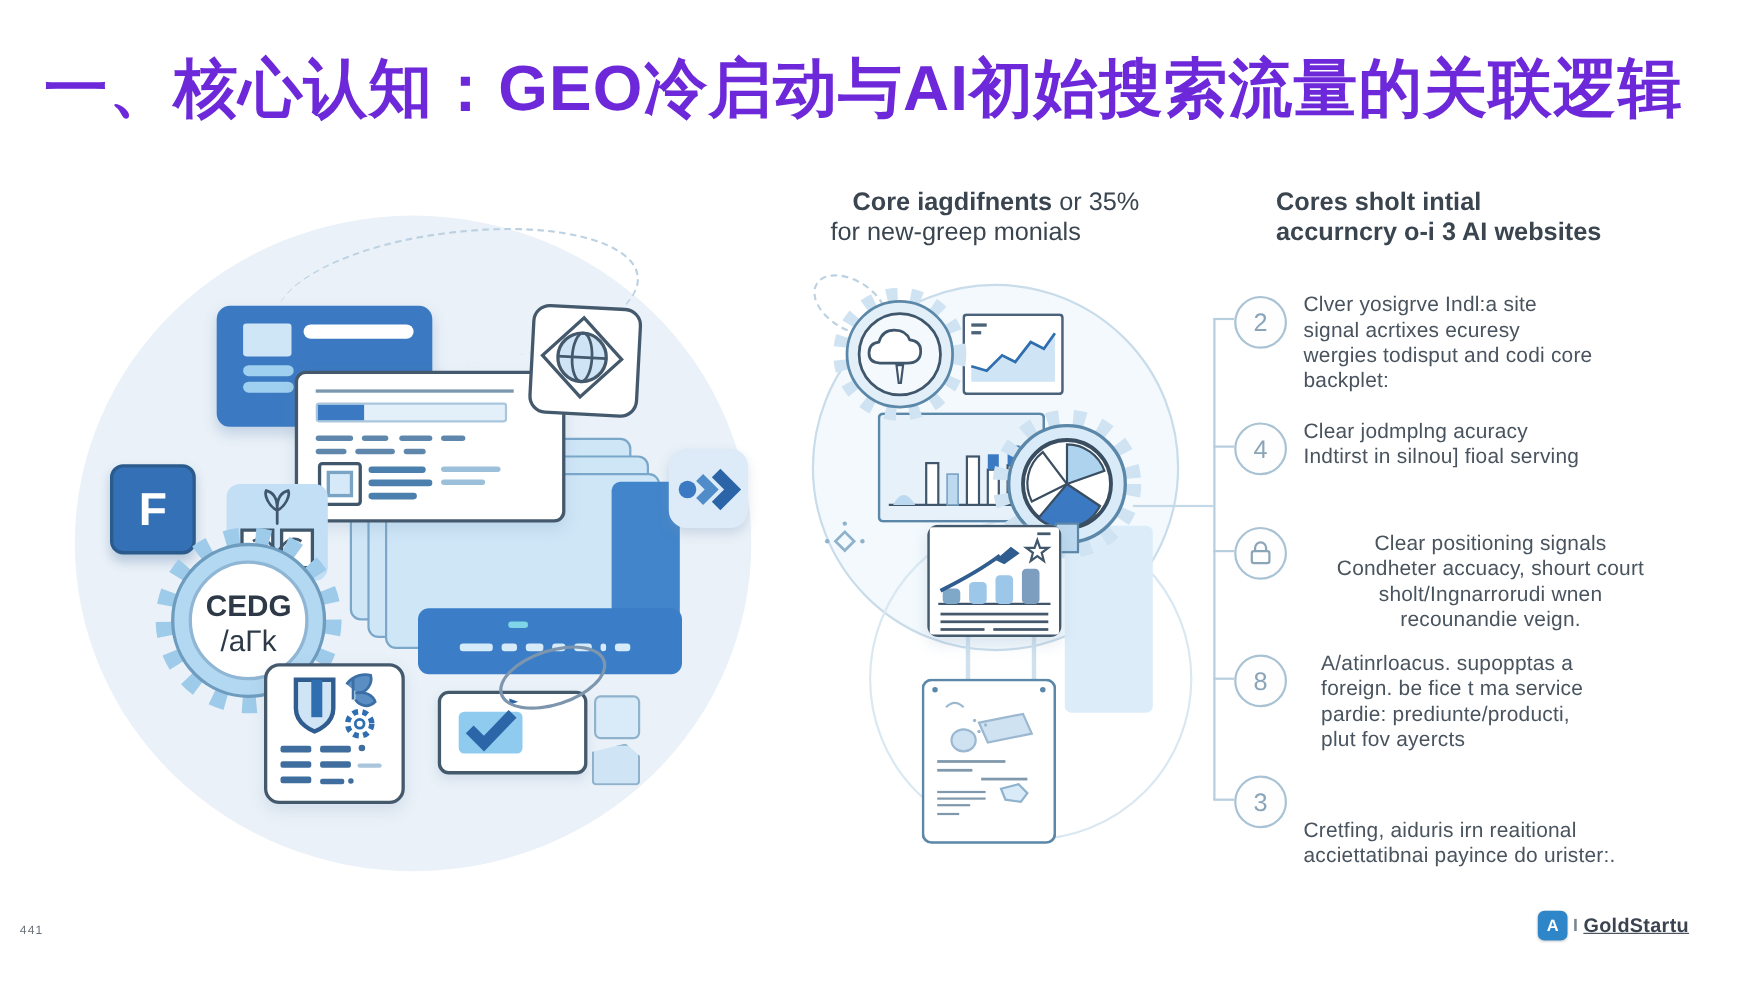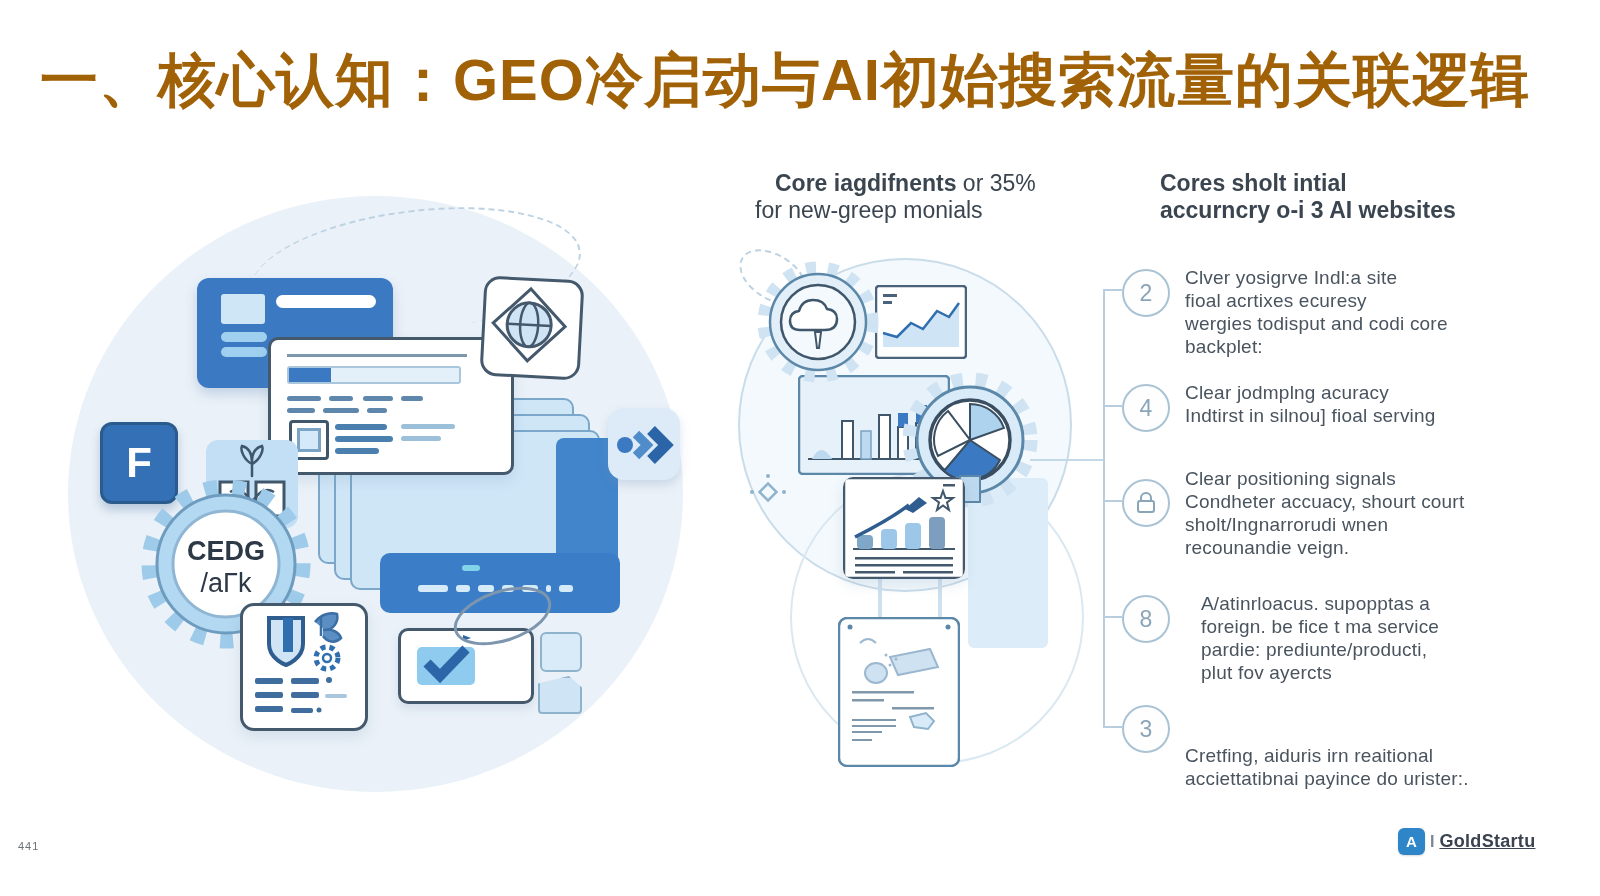--- a/index.html
+++ b/index.html
@@ -1,19 +1,19 @@
 <!DOCTYPE html>
 <html><head>
 <meta charset="utf-8">
 <style>
   html,body{margin:0;padding:0;background:#ffffff;}
   body{font-family:"Liberation Sans","DejaVu Sans",sans-serif;}
   .stage{position:relative;width:1600px;height:896px;background:#ffffff;overflow:hidden;}
   .abs{position:absolute;}
-  .slide-title{left:40px;top:42px;width:1520px;font-size:58px;font-weight:700;color:#a16207;letter-spacing:1px;white-space:nowrap;}
+  .slide-title{left:40px;top:42px;width:1520px;font-size:58px;font-weight:700;color:#6d28d9;letter-spacing:1px;white-space:nowrap;}
   .col-header{font-size:23px;line-height:27px;color:#3a4550;}
   .col-header .bold{font-weight:700;margin-left:20px;}
   .soft-card{background:#ffffff;border:3px solid #45596d;border-radius:10px;box-shadow:0 6px 14px rgba(110,145,180,.18);}
   .layer-card{background:#cfe6f7;border:2px solid #7aa7ca;border-radius:10px;}
   .bar{background:#5f87ab;border-radius:3px;}
   .badge-circle{width:44px;height:44px;border-radius:50%;border:2px solid #a9c3d4;background:#fefefe;
     display:flex;align-items:center;justify-content:center;font-size:23px;color:#8aa4b8;}
   .item-lines{font-size:19px;line-height:23px;color:#49545f;letter-spacing:.2px;}
   .connector{background:#b7cede;}
   .footer-num{font-size:11px;color:#6a7078;letter-spacing:1px;}
@@ -267,40 +267,40 @@
   <div class="abs connector" style="left:1103px;top:726px;width:19px;height:2px;"></div>
   <div class="abs thin-line" style="left:1030px;top:459px;width:73px;height:2px;"></div>
 
   <div>
 
     <div class="abs badge-circle" style="left:1122px;top:269px;">
       <span>2</span>
     </div>
     <div class="abs item-lines" style="left:1185px;top:266px;width:340px;">
       <div>Clver yosigrve Indl:a site</div>
-      <div>fioal acrtixes ecuresy</div>
+      <div>signal acrtixes ecuresy</div>
       <div>wergies todisput and codi core</div>
       <div>backplet:</div>
     </div>
 
     <div class="abs badge-circle" style="left:1122px;top:384px;">
       <span>4</span>
     </div>
     <div class="abs item-lines" style="left:1185px;top:381px;width:340px;">
       <div>Clear jodmplng acuracy</div>
       <div>Indtirst in silnou] fioal serving</div>
     </div>
 
     <div class="abs badge-circle" style="left:1122px;top:479px;">
       <svg width="24" height="26" viewBox="0 0 24 26">
         <rect x="4" y="11" width="16" height="11" rx="2" fill="none" stroke="#8aa4b8" stroke-width="2"></rect>
         <path d="M7 11 v-3 a5 5 0 0 1 10 0 v3" fill="none" stroke="#8aa4b8" stroke-width="2"></path>
       </svg>
     </div>
-    <div class="abs item-lines" style="left:1185px;top:467px;width:340px;">
+    <div class="abs item-lines" style="left:1185px;top:483px;width:340px;text-align:center;">
       <div>Clear positioning signals</div>
       <div>Condheter accuacy, shourt court</div>
       <div>sholt/Ingnarrorudi wnen</div>
       <div>recounandie veign.</div>
     </div>
 
     <div class="abs badge-circle" style="left:1122px;top:595px;">
       <span>8</span>
     </div>
     <div class="abs item-lines" style="left:1185px;top:592px;width:340px;margin-left:16px;">

